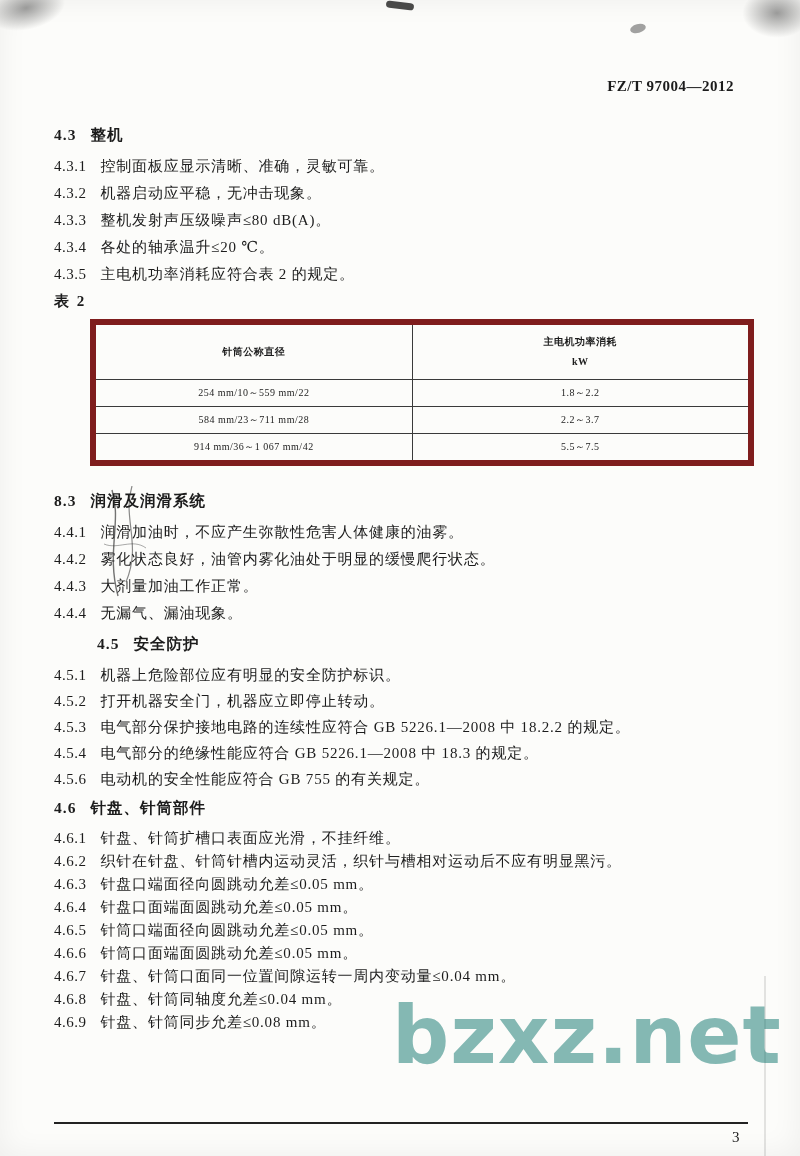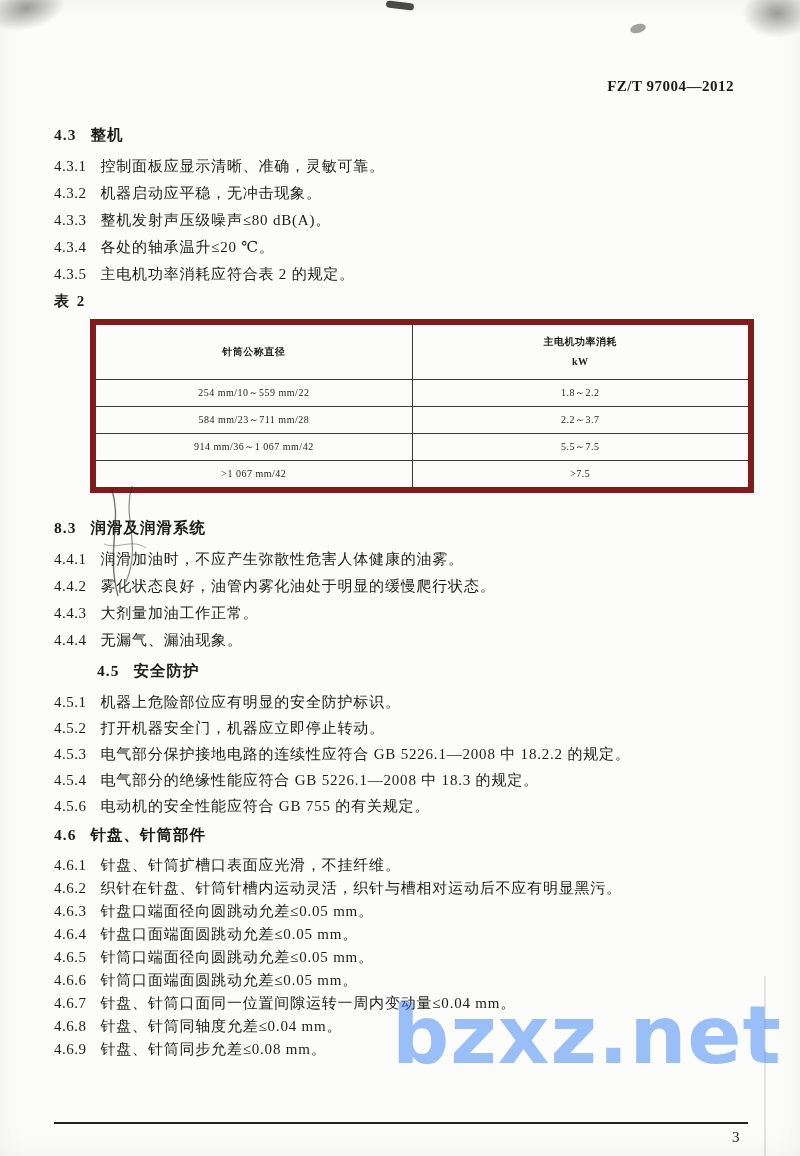--- a/index.html
+++ b/index.html
@@ -49,21 +49,21 @@
     padding:0;
   }
   table.spec th{font-weight:bold;height:54px;line-height:20px;}
   table.spec td{height:26px;line-height:18px;font-weight:normal;}
   col.c1{width:48.5%;}
   col.c2{width:51.5%;}
   .watermark{
     position:absolute;top:996px;left:392px;z-index:6;
     font-family:"DejaVu Sans","Liberation Sans",sans-serif;
     font-weight:bold;font-size:80px;line-height:1;
-    color:#3b82f6;opacity:0.5;letter-spacing:1px;
+    color:#0f766e;opacity:0.5;letter-spacing:1px;
     pointer-events:none;white-space:nowrap;
   }
   .footer-rule{
     position:absolute;left:54px;right:52px;top:1122px;
     border-top:2px solid #222;
   }
   .page-number{
     position:absolute;top:1129px;right:60px;
     font-size:15px;letter-spacing:0.5px;
   }
@@ -134,24 +134,20 @@
           <td>1.8～2.2</td>
         </tr>
         <tr>
           <td>584 mm/23～711 mm/28</td>
           <td>2.2～3.7</td>
         </tr>
         <tr>
           <td>914 mm/36～1 067 mm/42</td>
           <td>5.5～7.5</td>
         </tr>
-        <tr>
-          <td>&gt;1 067 mm/42</td>
-          <td>&gt;7.5</td>
-        </tr>
       </tbody>
     </table>
 
     <div class="section sec-b">
       <div class="sec-heading h44">
         <span class="hnum">8.3</span><span class="htitle">润滑及润滑系统</span>
       </div>
       <p class="clause"><span class="cnum">4.4.1</span><span class="ctext">润滑加油时，不应产生弥散性危害人体健康的油雾。</span></p>
       <p class="clause"><span class="cnum">4.4.2</span><span class="ctext">雾化状态良好，油管内雾化油处于明显的缓慢爬行状态。</span></p>
       <p class="clause"><span class="cnum">4.4.3</span><span class="ctext">大剂量加油工作正常。</span></p>

